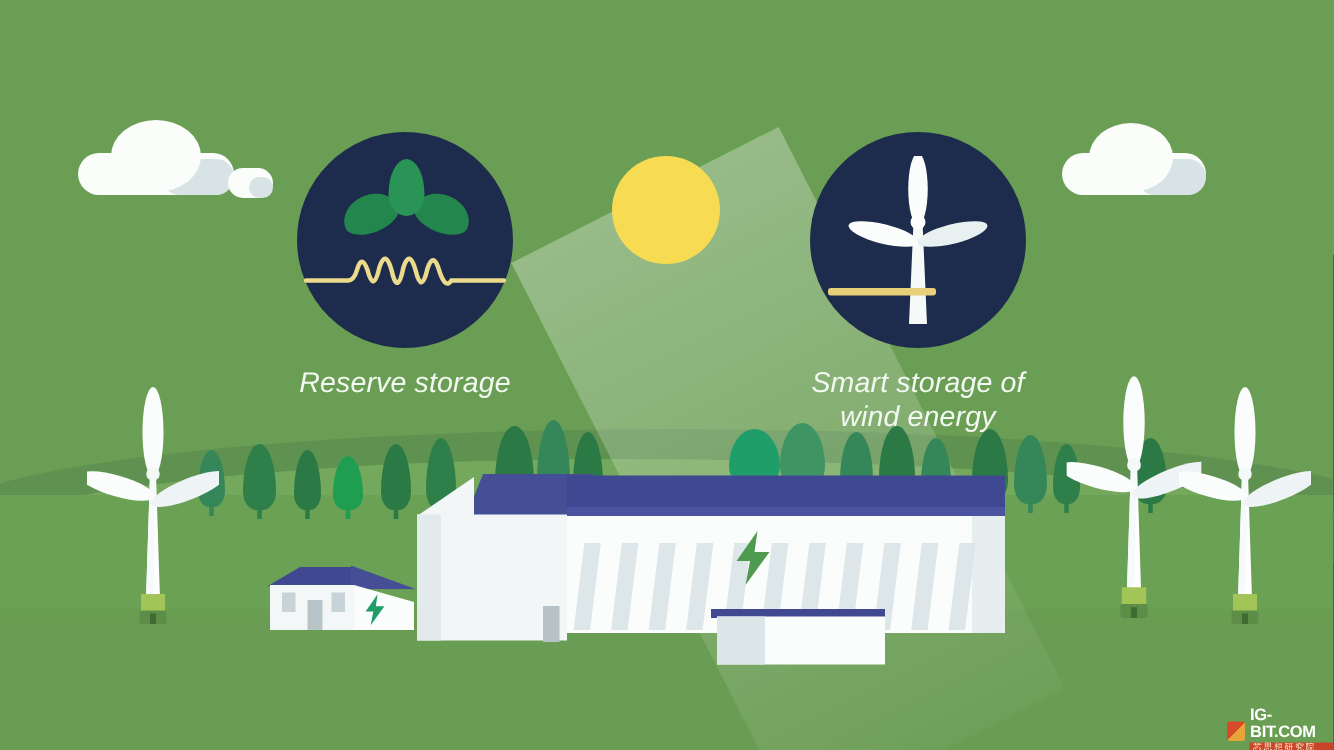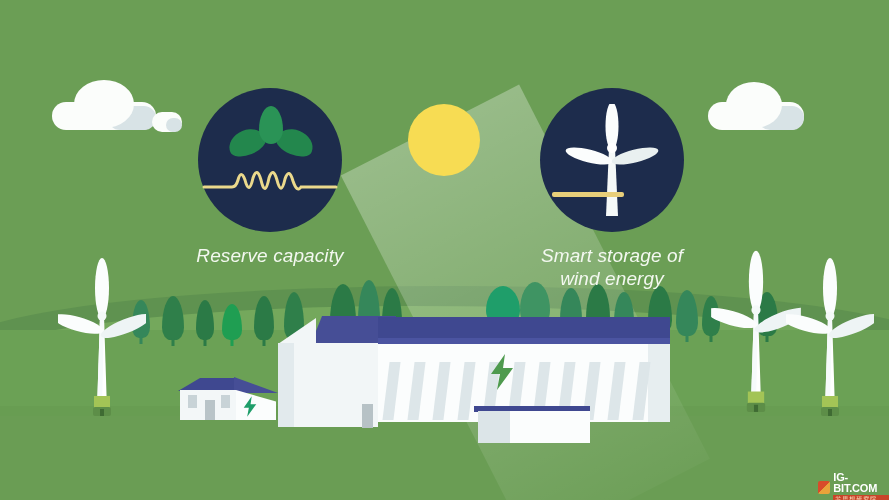--- a/index.html
+++ b/index.html
@@ -544,21 +544,21 @@
 
   <div class="badge" id="badge-reserve">
     <div class="disc">
       <div class="leaf left"></div>
       <div class="leaf right"></div>
       <div class="leaf center"></div>
       <svg class="wave-svg" width="136" height="40" viewBox="0 0 136 40" aria-hidden="true">
         <path d="M2 21 L30 21 Q34 21 36 14 Q39 3 43 14 Q47 30 51 12 Q55 0 59 14 Q63 32 67 12 Q71 0 75 14 Q79 31 83 13 Q87 1 91 15 Q95 27 99 21 L134 21" fill="none" stroke="#ebd98c" stroke-width="3" stroke-linecap="round"></path>
       </svg>
     </div>
-    <div class="caption">Reserve capacity</div>
+    <div class="caption">Reserve storage</div>
   </div>
 
   <div class="badge" id="badge-wind">
     <div class="disc">
       <svg class="turbine-icon" width="100" height="116" viewBox="0 0 100 116" aria-hidden="true">
         <path d="M50 112 L44 112 L47 44 L53 44 L56 112 Z" fill="#f5f9f8"></path>
         <ellipse cx="50" cy="22" rx="6.5" ry="24" fill="#fbfdfd"></ellipse>
         <ellipse cx="27" cy="52" rx="24" ry="6.5" fill="#fbfdfd" transform="rotate(14 27 52)"></ellipse>
         <ellipse cx="73" cy="52" rx="24" ry="6.5" fill="#e9f0f0" transform="rotate(-14 73 52)"></ellipse>
         <circle cx="50" cy="44" r="5" fill="#ffffff"></circle>

